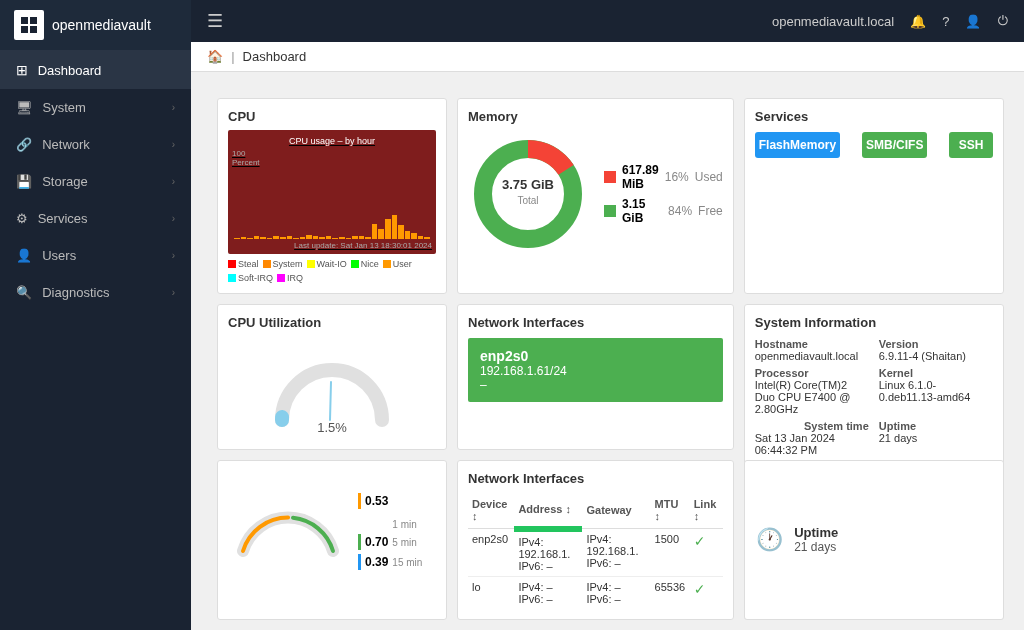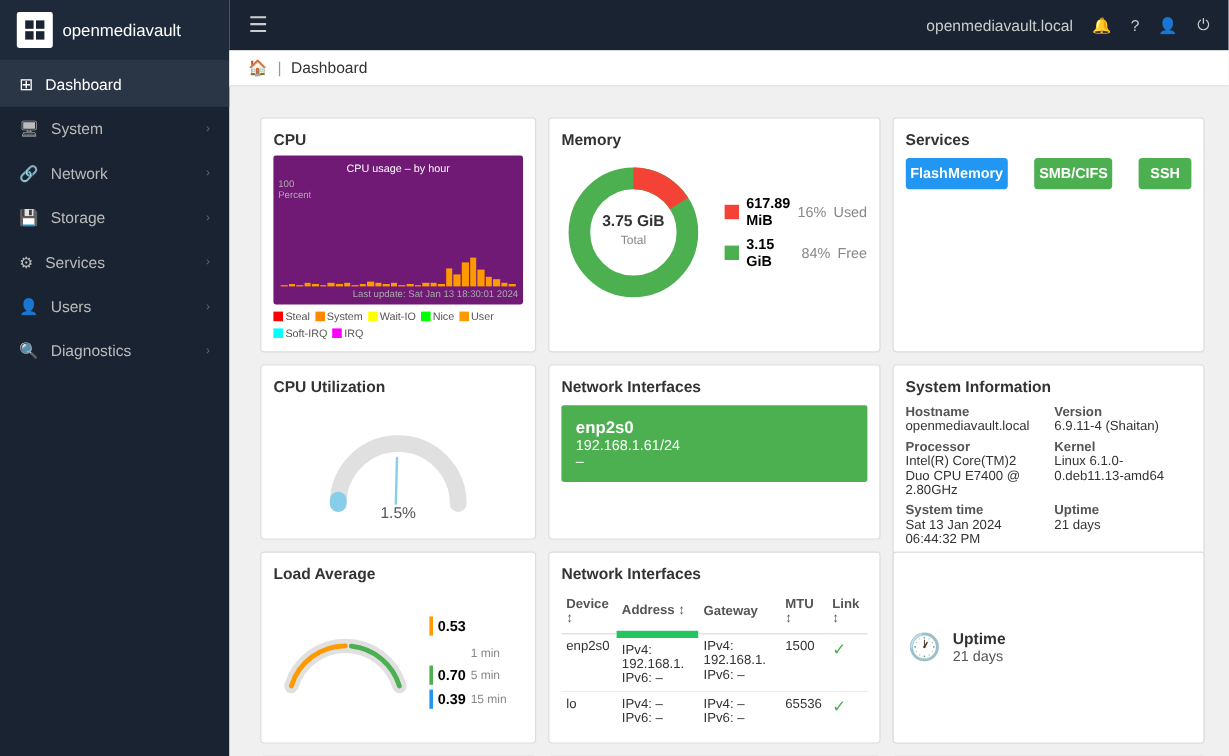--- a/index.html
+++ b/index.html
@@ -75,21 +75,21 @@
   <div style="background:#fff;padding:7px 16px;display:flex;align-items:center;gap:8px;border-bottom:1px solid #ddd;font-size:13px;flex-shrink:0;">
     <span style="cursor:pointer;color:#555;">🏠</span>
     <span style="color:#999;">|</span>
     <span style="color:#333;">Dashboard</span>
   </div>
 
   <div style="flex:1;overflow-y:auto;padding:26px;display:grid;grid-template-columns:230px 1fr 260px;grid-template-rows:auto auto auto auto;gap:10px;align-content:start;">
 
     <div style="background:#fff;border:1px solid #ddd;border-radius:3px;padding:10px;grid-column:1;grid-row:1;">
       <div style="font-size:13px;font-weight:600;color:#333;margin-bottom:6px;">CPU</div>
-      <div style="background:#701a75;padding:6px 4px 4px;border-radius:2px;">
+      <div style="background:#7f1d1d;padding:6px 4px 4px;border-radius:2px;text-decoration:underline;">
         <div style="color:#fff;font-size:9px;text-align:center;margin-bottom:3px;">CPU usage – by hour</div>
         <div style="color:#aaa;font-size:8px;margin-bottom:2px;">100<br>Percent</div>
         <div style="display:flex;align-items:flex-end;height:70px;gap:1px;padding:0 2px;">
           <div style="flex:1;height:2%;background:#f90;min-width:2px;"></div>
           <div style="flex:1;height:3%;background:#f90;min-width:2px;"></div>
           <div style="flex:1;height:2%;background:#f90;min-width:2px;"></div>
           <div style="flex:1;height:4%;background:#f90;min-width:2px;"></div>
           <div style="flex:1;height:3%;background:#f90;min-width:2px;"></div>
           <div style="flex:1;height:2%;background:#f90;min-width:2px;"></div>
           <div style="flex:1;height:5%;background:#f90;min-width:2px;"></div>
@@ -199,32 +199,31 @@
         </div>
         <div>
           <div style="font-weight:600;color:#555;font-size:11px;">Processor</div>
           <div style="color:#333;font-size:11px;">Intel(R) Core(TM)2 Duo CPU E7400 @ 2.80GHz</div>
         </div>
         <div>
           <div style="font-weight:600;color:#555;font-size:11px;">Kernel</div>
           <div style="color:#333;font-size:11px;">Linux 6.1.0-0.deb11.13-amd64</div>
         </div>
         <div>
-          <div style="font-weight:600;color:#555;font-size:11px;">System time</div>
+          <div style="font-weight:600;color:#555;font-size:11px;text-align:right;">System time</div>
           <div style="color:#333;font-size:11px;">Sat 13 Jan 2024 06:44:32 PM</div>
         </div>
         <div>
           <div style="font-weight:600;color:#555;font-size:11px;">Uptime</div>
           <div style="color:#333;font-size:11px;">21 days</div>
         </div>
       </div>
     </div>
 
     <div style="background:#fff;border:1px solid #ddd;border-radius:3px;padding:10px;grid-column:1;grid-row:3;">
-      <div style="font-size:13px;font-weight:600;color:#333;margin-bottom:6px;">Load Average</div>
       <div style="display:flex;align-items:center;gap:10px;">
         <svg width="120" height="75" viewBox="0 0 120 75">
           <path d="M 15 68 A 47 47 0 0 1 105 68" fill="none" stroke="#e0e0e0" stroke-width="12" stroke-linecap="round"></path>
           <path d="M 15 68 A 47 47 0 0 1 105 68" fill="none" stroke="#f90" stroke-width="4" stroke-linecap="round" stroke-dasharray="60 148" stroke-dashoffset="0"></path>
           <path d="M 15 68 A 47 47 0 0 1 105 68" fill="none" stroke="#4caf50" stroke-width="4" stroke-linecap="round" stroke-dasharray="65 148" stroke-dashoffset="-65"></path>
           <path d="M 15 68 A 47 47 0 0 1 105 68" fill="none" stroke="#2196F3" stroke-width="4" stroke-linecap="round" stroke-dasharray="148 148" stroke-dashoffset="-130"></path>
         </svg>
         <div style="display:flex;flex-direction:column;gap:4px;font-size:11px;">
           <div style="display:flex;align-items:center;gap:4px;">
             <span style="width:3px;height:16px;background:#f90;display:inline-block;"></span>

